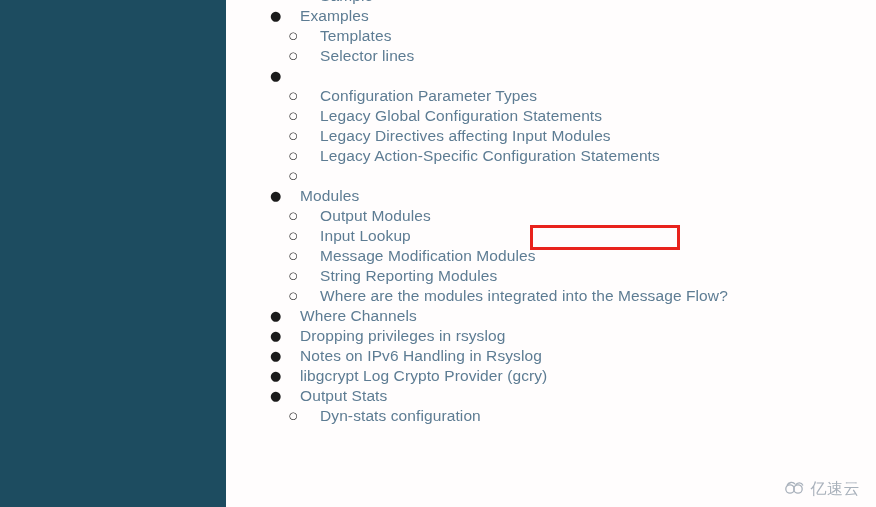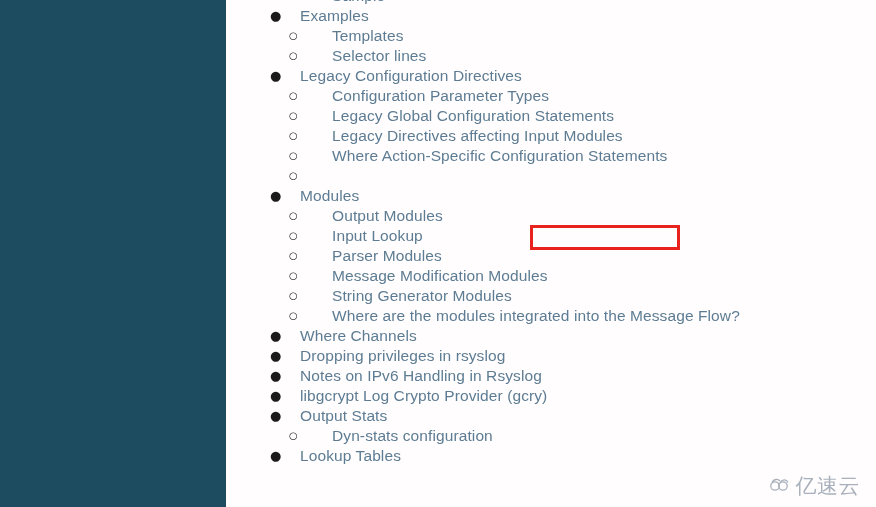--- a/index.html
+++ b/index.html
@@ -76,21 +76,21 @@
   .lvl2 > .bullet::before { content: "\25CB"; }
   .label {
     position: absolute;
     top: 0;
     line-height: 20px;
     font-size: 15.5px;
     color: #5d7c93;
     letter-spacing: 0.1px;
   }
   .lvl1 > .label { left: 74px; }
-  .lvl2 > .label { left: 106px; text-align: right; }
+  .lvl2 > .label { left: 94px; text-align: right; }
 
   
   #highlight-box {
     position: absolute;
     left: 304px;
     top: 225px;
     width: 150px;
     height: 25px;
     border: 3px solid #e8221c;
     box-sizing: border-box;
@@ -101,21 +101,21 @@
   #watermark {
     position: absolute;
     right: 16px;
     bottom: 7px;
     display: flex;
     align-items: center;
     gap: 5px;
     opacity: 0.85;
   }
   #watermark .wm-text {
-    font-size: 21px;
+    font-size: 16px;
     color: #9aa4b0;
     font-family: "DejaVu Sans", sans-serif;
     letter-spacing: 0.5px;
   }
   #watermark .wm-icon { display: block; }
 </style>
 </head>
 <body>
 
 <div id="page">
@@ -135,64 +135,59 @@
         <div class="toc-row lvl2">
           <span class="bullet"></span>
           <span class="label">Templates</span>
         </div>
         <div class="toc-row lvl2">
           <span class="bullet"></span>
           <span class="label">Selector lines</span>
         </div>
         <div class="toc-row lvl1">
           <span class="bullet"></span>
-          <span class="label">Legacy Configuration Directives</span>
         </div>
         <div class="toc-row lvl2">
           <span class="bullet"></span>
           <span class="label">Configuration Parameter Types</span>
         </div>
         <div class="toc-row lvl2">
           <span class="bullet"></span>
           <span class="label">Legacy Global Configuration Statements</span>
         </div>
         <div class="toc-row lvl2">
           <span class="bullet"></span>
           <span class="label">Legacy Directives affecting Input Modules</span>
         </div>
         <div class="toc-row lvl2">
           <span class="bullet"></span>
-          <span class="label">Where Action-Specific Configuration Statements</span>
+          <span class="label">Legacy Action-Specific Configuration Statements</span>
         </div>
         <div class="toc-row lvl2">
           <span class="bullet"></span>
         </div>
         <div class="toc-row lvl1">
           <span class="bullet"></span>
           <span class="label">Modules</span>
         </div>
         <div class="toc-row lvl2">
           <span class="bullet"></span>
           <span class="label">Output Modules</span>
         </div>
         <div class="toc-row lvl2">
           <span class="bullet"></span>
           <span class="label">Input Lookup</span>
         </div>
         <div class="toc-row lvl2">
           <span class="bullet"></span>
-          <span class="label">Parser Modules</span>
-        </div>
-        <div class="toc-row lvl2">
-          <span class="bullet"></span>
           <span class="label">Message Modification Modules</span>
         </div>
         <div class="toc-row lvl2">
           <span class="bullet"></span>
-          <span class="label">String Generator Modules</span>
+          <span class="label">String Reporting Modules</span>
         </div>
         <div class="toc-row lvl2">
           <span class="bullet"></span>
           <span class="label">Where are the modules integrated into the Message Flow?</span>
         </div>
         <div class="toc-row lvl1">
           <span class="bullet"></span>
           <span class="label">Where Channels</span>
         </div>
         <div class="toc-row lvl1">
@@ -207,24 +202,20 @@
           <span class="bullet"></span>
           <span class="label">libgcrypt Log Crypto Provider (gcry)</span>
         </div>
         <div class="toc-row lvl1">
           <span class="bullet"></span>
           <span class="label">Output Stats</span>
         </div>
         <div class="toc-row lvl2">
           <span class="bullet"></span>
           <span class="label">Dyn-stats configuration</span>
-        </div>
-        <div class="toc-row lvl1">
-          <span class="bullet"></span>
-          <span class="label">Lookup Tables</span>
         </div>
       </div>
     <div id="highlight-box"></div>
   </div>
 
   <div id="watermark">
     <span class="wm-icon">
       <svg width="22" height="15" viewBox="0 0 22 15" xmlns="http://www.w3.org/2000/svg">
         <g fill="none" stroke="#9aa4b0" stroke-width="1.3">
           <circle cx="6" cy="9" r="4.2"></circle>

